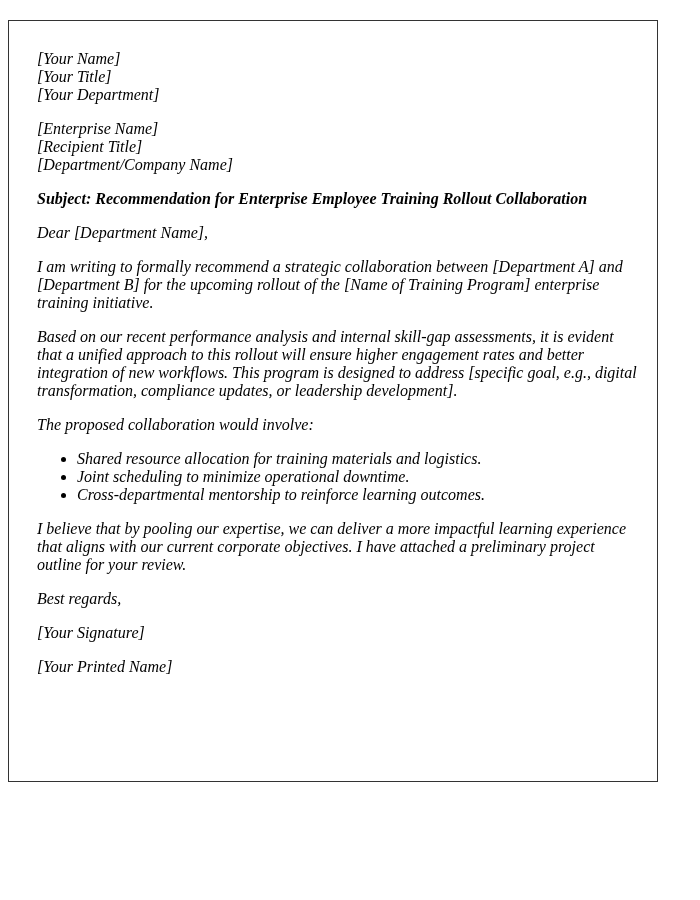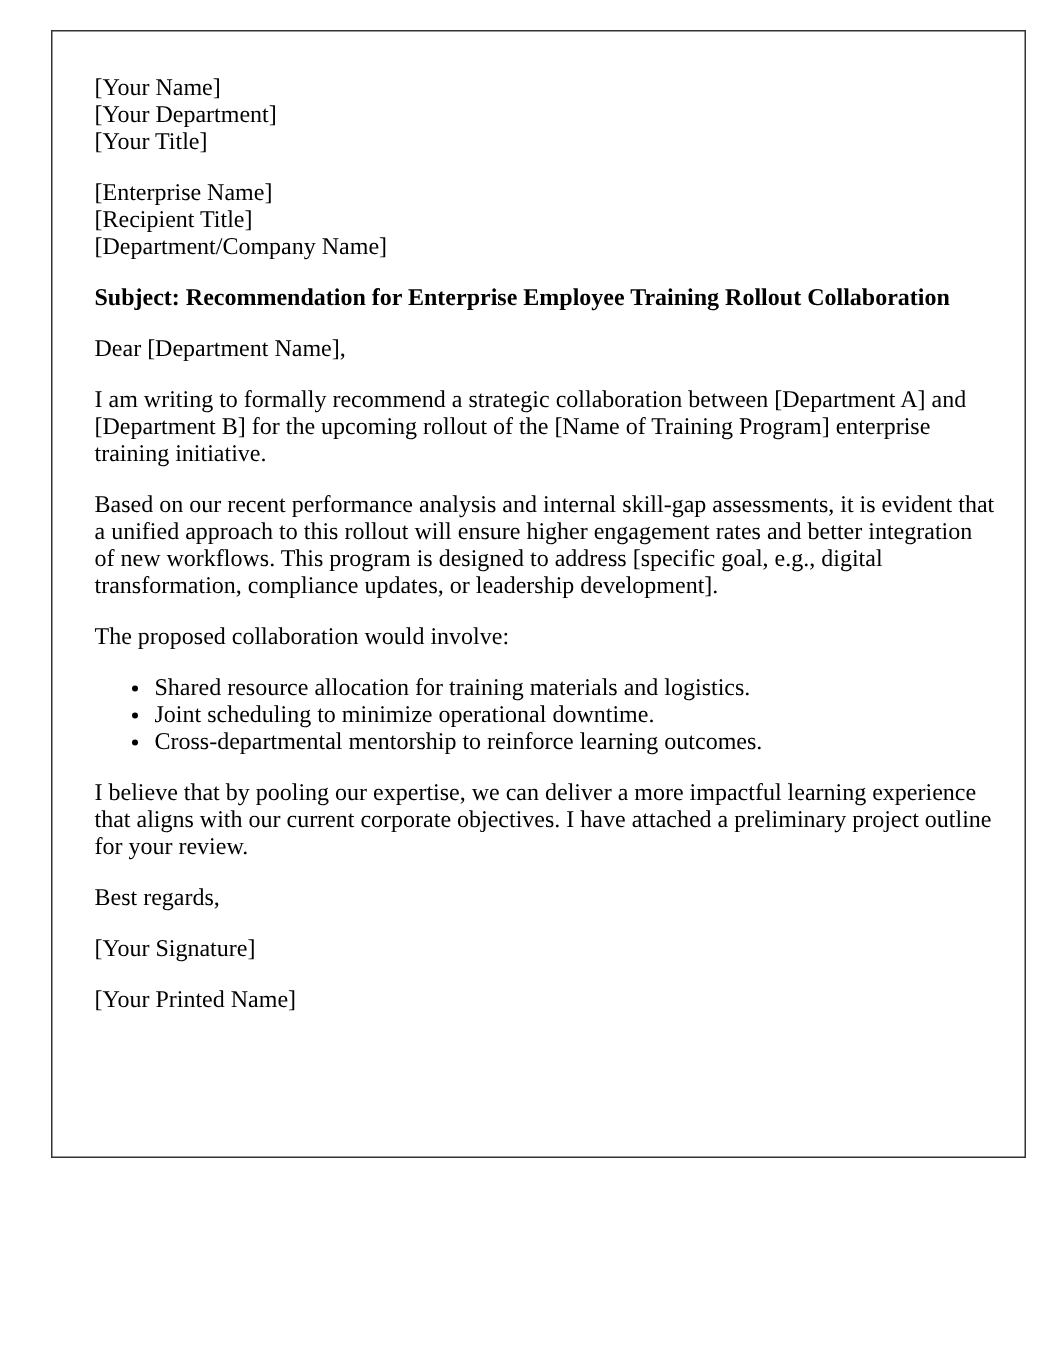--- a/index.html
+++ b/index.html
@@ -10,27 +10,28 @@
     body {
       width: 700px;
       height: 900px;
       position: relative;
       font-family: "Liberation Serif", "DejaVu Serif", serif;
       font-size: 16px;
       color: #000000;
     }
     .letter {
       position: absolute;
-      left: 34px;
+      left: 8px;
       top: 20px;
       width: 600px;
-      padding: 29px 20px 10px 28px;
+      padding: 29px 20px 20px 28px;
       border: 1px solid #333333;
       line-height: 18px;
       min-height: 711px;
+      font-style: italic;
     }
     .block { margin: 0 0 16px 0; }
     .line { display: block; }
     .subject { font-weight: bold; margin: 0 0 16px 0; }
     p { margin: 0 0 16px 0; }
     ul {
       margin: 0 0 16px 0;
       padding-left: 40px;
       list-style: disc;
     }
@@ -38,22 +39,22 @@
     .sig { margin: 0 0 16px 0; }
     .printed { margin: 0; }
   </style>
 </head>
 <body>
 
 <div class="letter">
 
   <div class="block">
     <span class="line">[Your Name]</span>
+    <span class="line">[Your Title]</span>
     <span class="line">[Your Department]</span>
-    <span class="line">[Your Title]</span>
   </div>
 
   <div class="block">
     <span class="line">[Enterprise Name]</span>
     <span class="line">[Recipient Title]</span>
     <span class="line">[Department/Company Name]</span>
   </div>
 
   <div class="subject">Subject: Recommendation for Enterprise Employee Training Rollout Collaboration</div>
 

